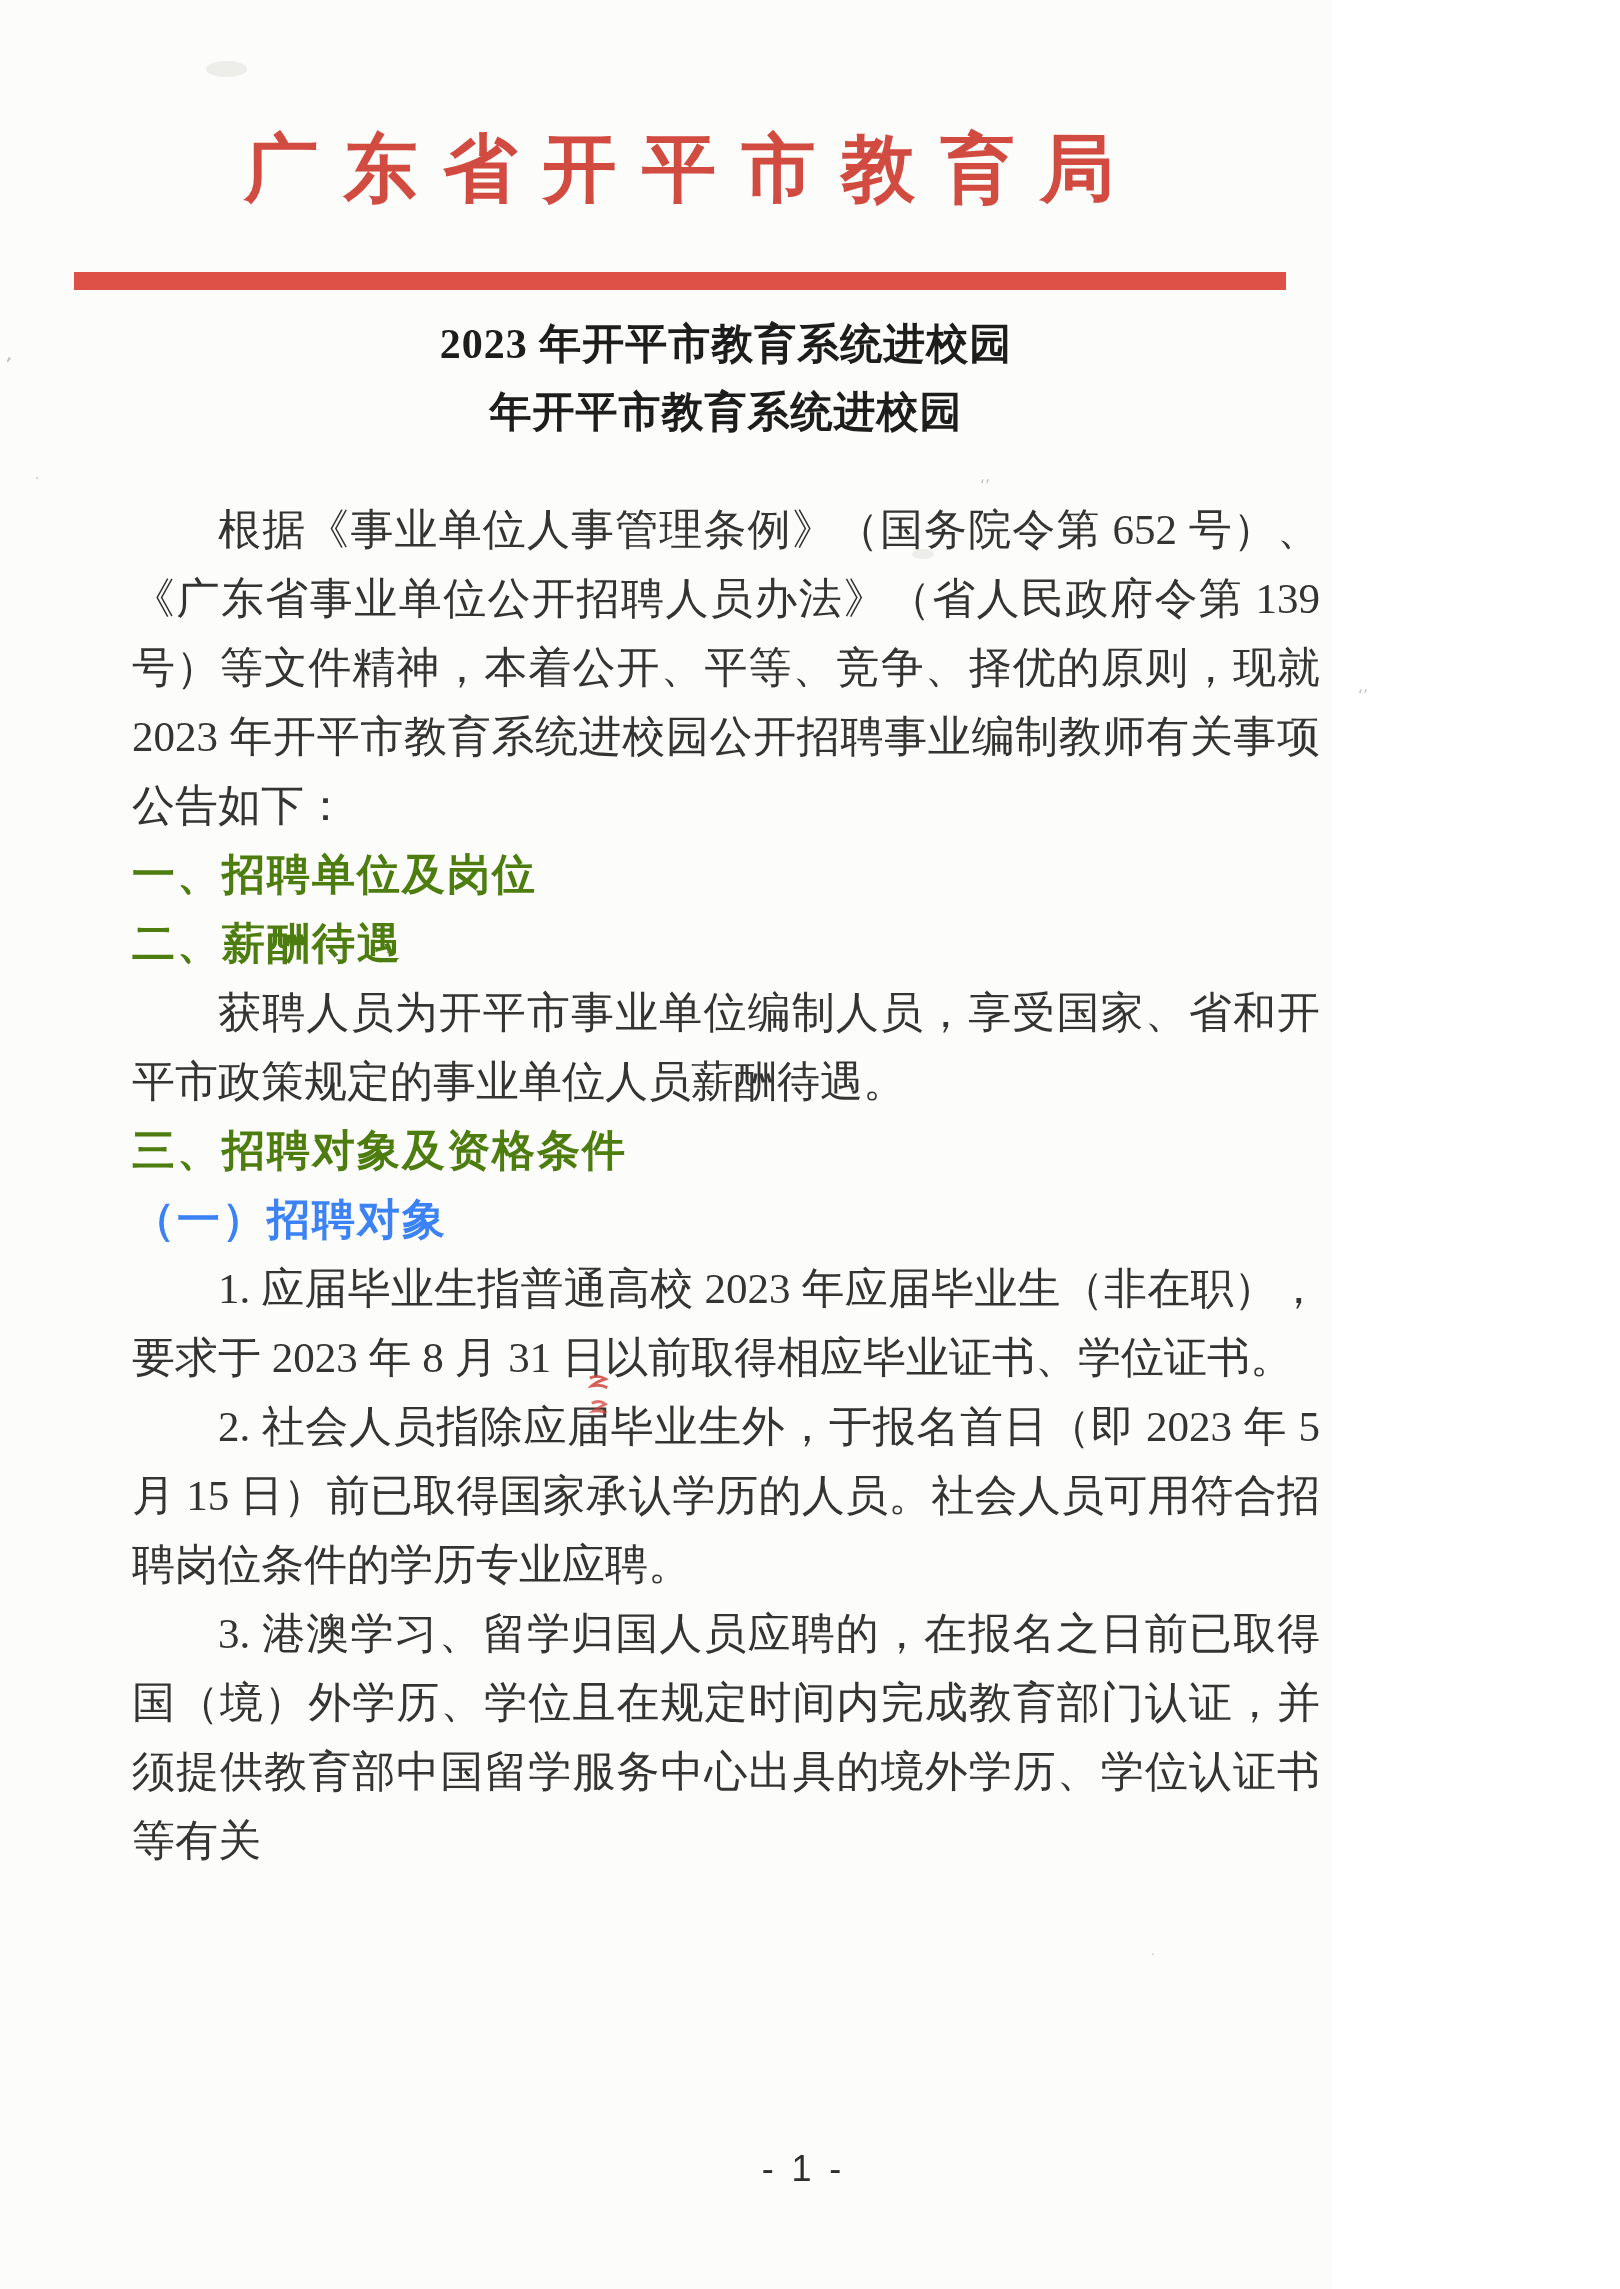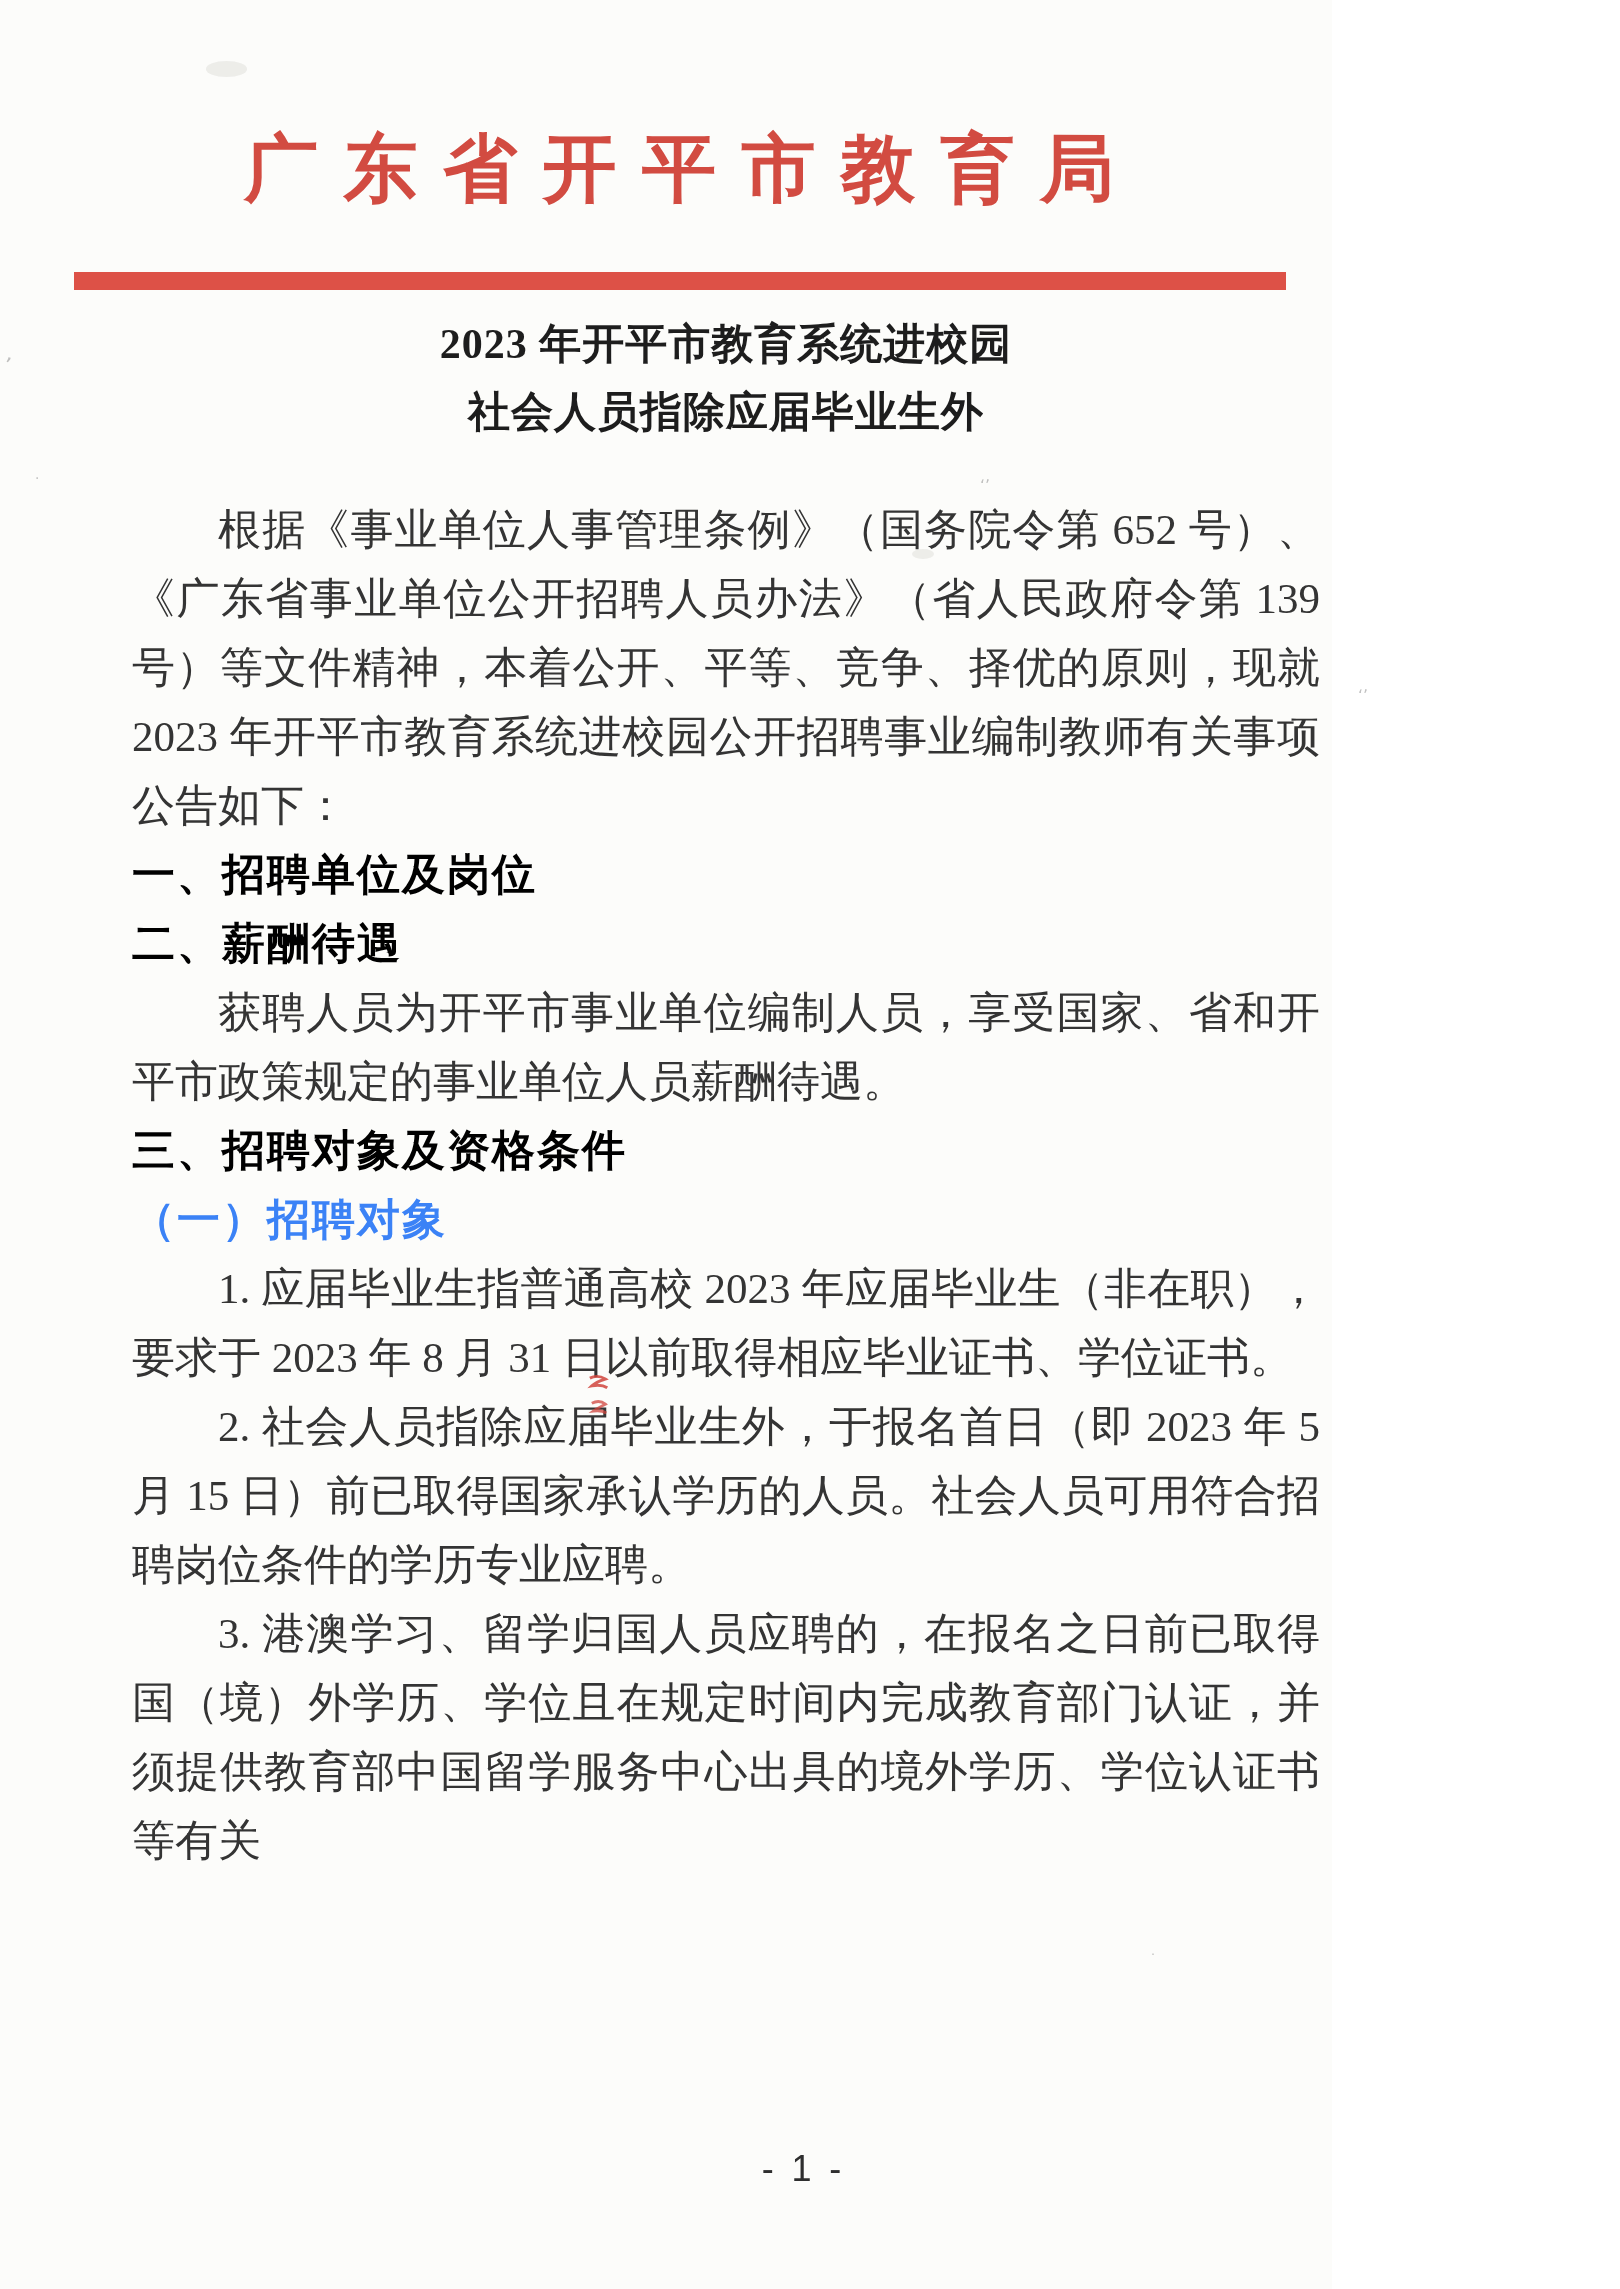--- a/index.html
+++ b/index.html
@@ -59,21 +59,21 @@
   }
   .doc-body p, .doc-body h2, .doc-body h3 {
     margin: 0; padding: 0;
     font-size: 43px;
     line-height: 69px;
   }
   .body-para { text-indent: 86px; }
   .section-heading {
     font-family: "Liberation Sans", "DejaVu Sans", sans-serif;
     font-weight: bold;
-    color: #000000;
+    color: #4d7c0f;
     padding-left: 86px;
     text-align: left;
     letter-spacing: 2px;
   }
   .sub-heading {
     font-family: Liberation Serif, serif;
     font-weight: bold;
     color: #3b82f6;
     padding-left: 61px;
     text-align: left;
@@ -108,21 +108,21 @@
 <body>
 
 <div class="page">
 
   <div class="agency-header">广东省开平市教育局</div>
 
   <div class="red-rule"></div>
 
   <div class="doc-title">
     <div>2023 年开平市教育系统进校园</div>
-    <div>社会人员指除应届毕业生外</div>
+    <div>年开平市教育系统进校园</div>
   </div>
 
   <div class="doc-body">
     <p class="body-para">根据《事业单位人事管理条例》（国务院令第 652 号）、《广东省事业单位公开招聘人员办法》（省人民政府令第 139 号）等文件精神，本着公开、平等、竞争、择优的原则，现就 2023 年开平市教育系统进校园公开招聘事业编制教师有关事项公告如下：</p>
     <h2 class="section-heading">一、招聘单位及岗位</h2>
     <h2 class="section-heading">二、薪酬待遇</h2>
     <p class="body-para">获聘人员为开平市事业单位编制人员，享受国家、省和开平市政策规定的事业单位人员薪酬待遇。</p>
     <h2 class="section-heading">三、招聘对象及资格条件</h2>
     <h3 class="sub-heading">（一）招聘对象</h3>
     <p class="body-para">1. 应届毕业生指普通高校 2023 年应届毕业生（非在职），要求于 2023 年 8 月 31 日以前取得相应毕业证书、学位证书。</p>

